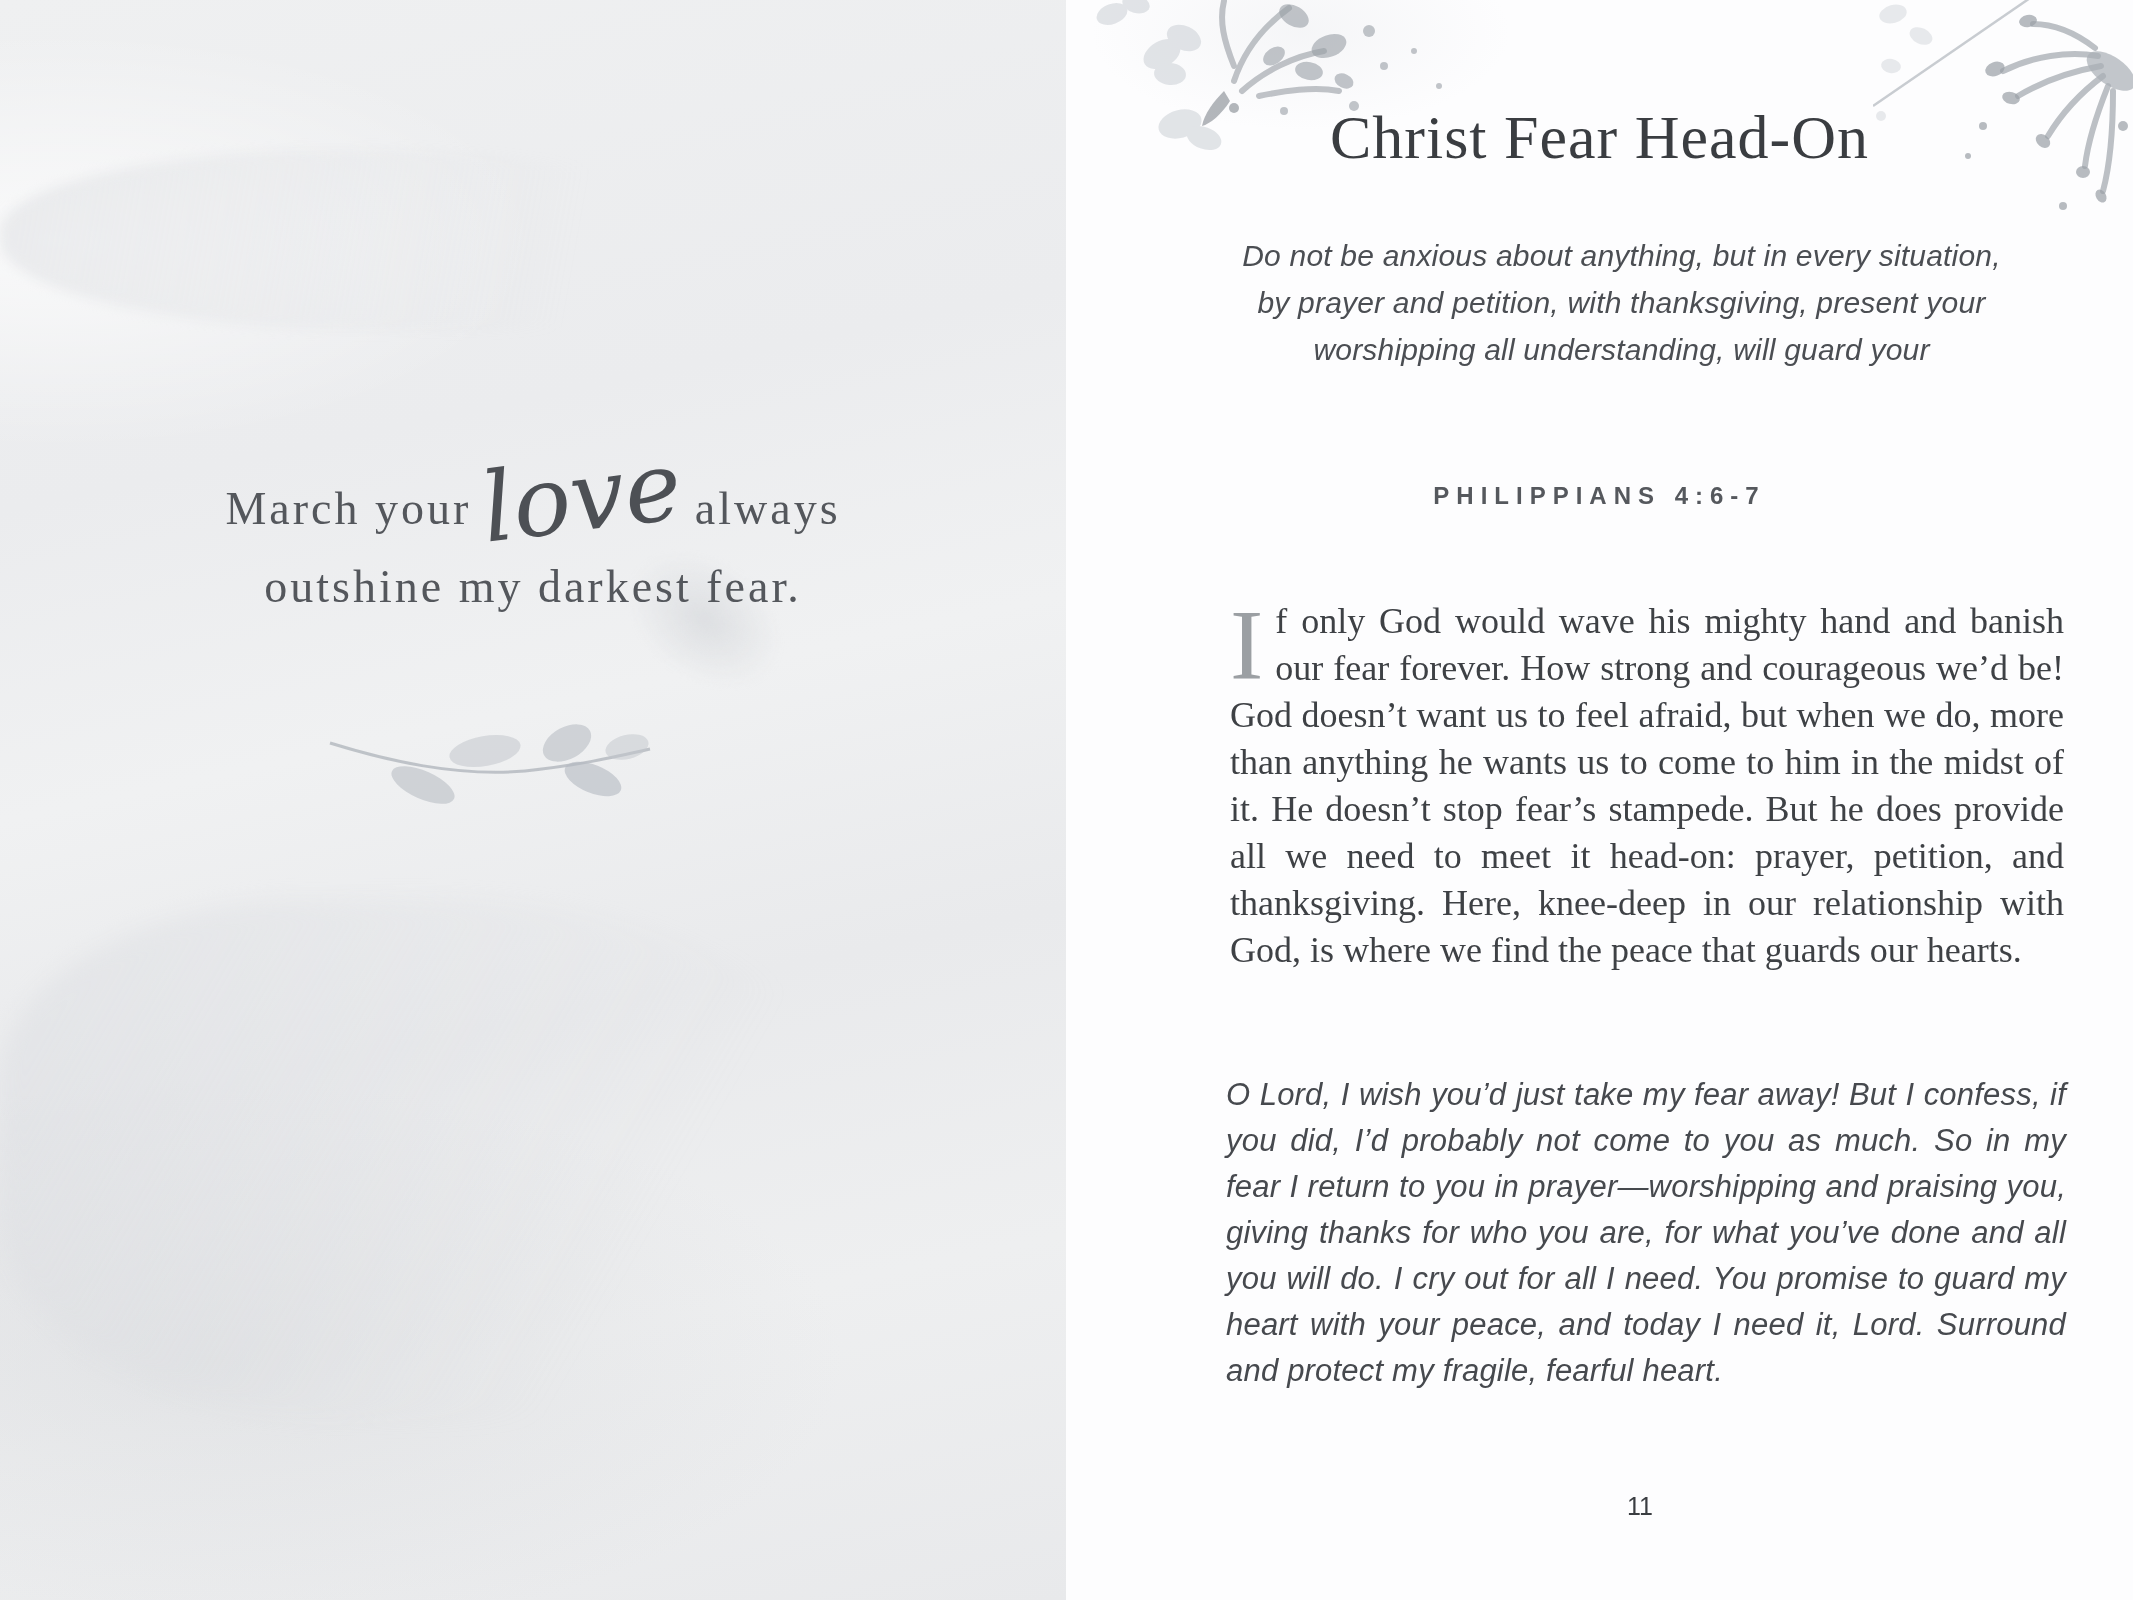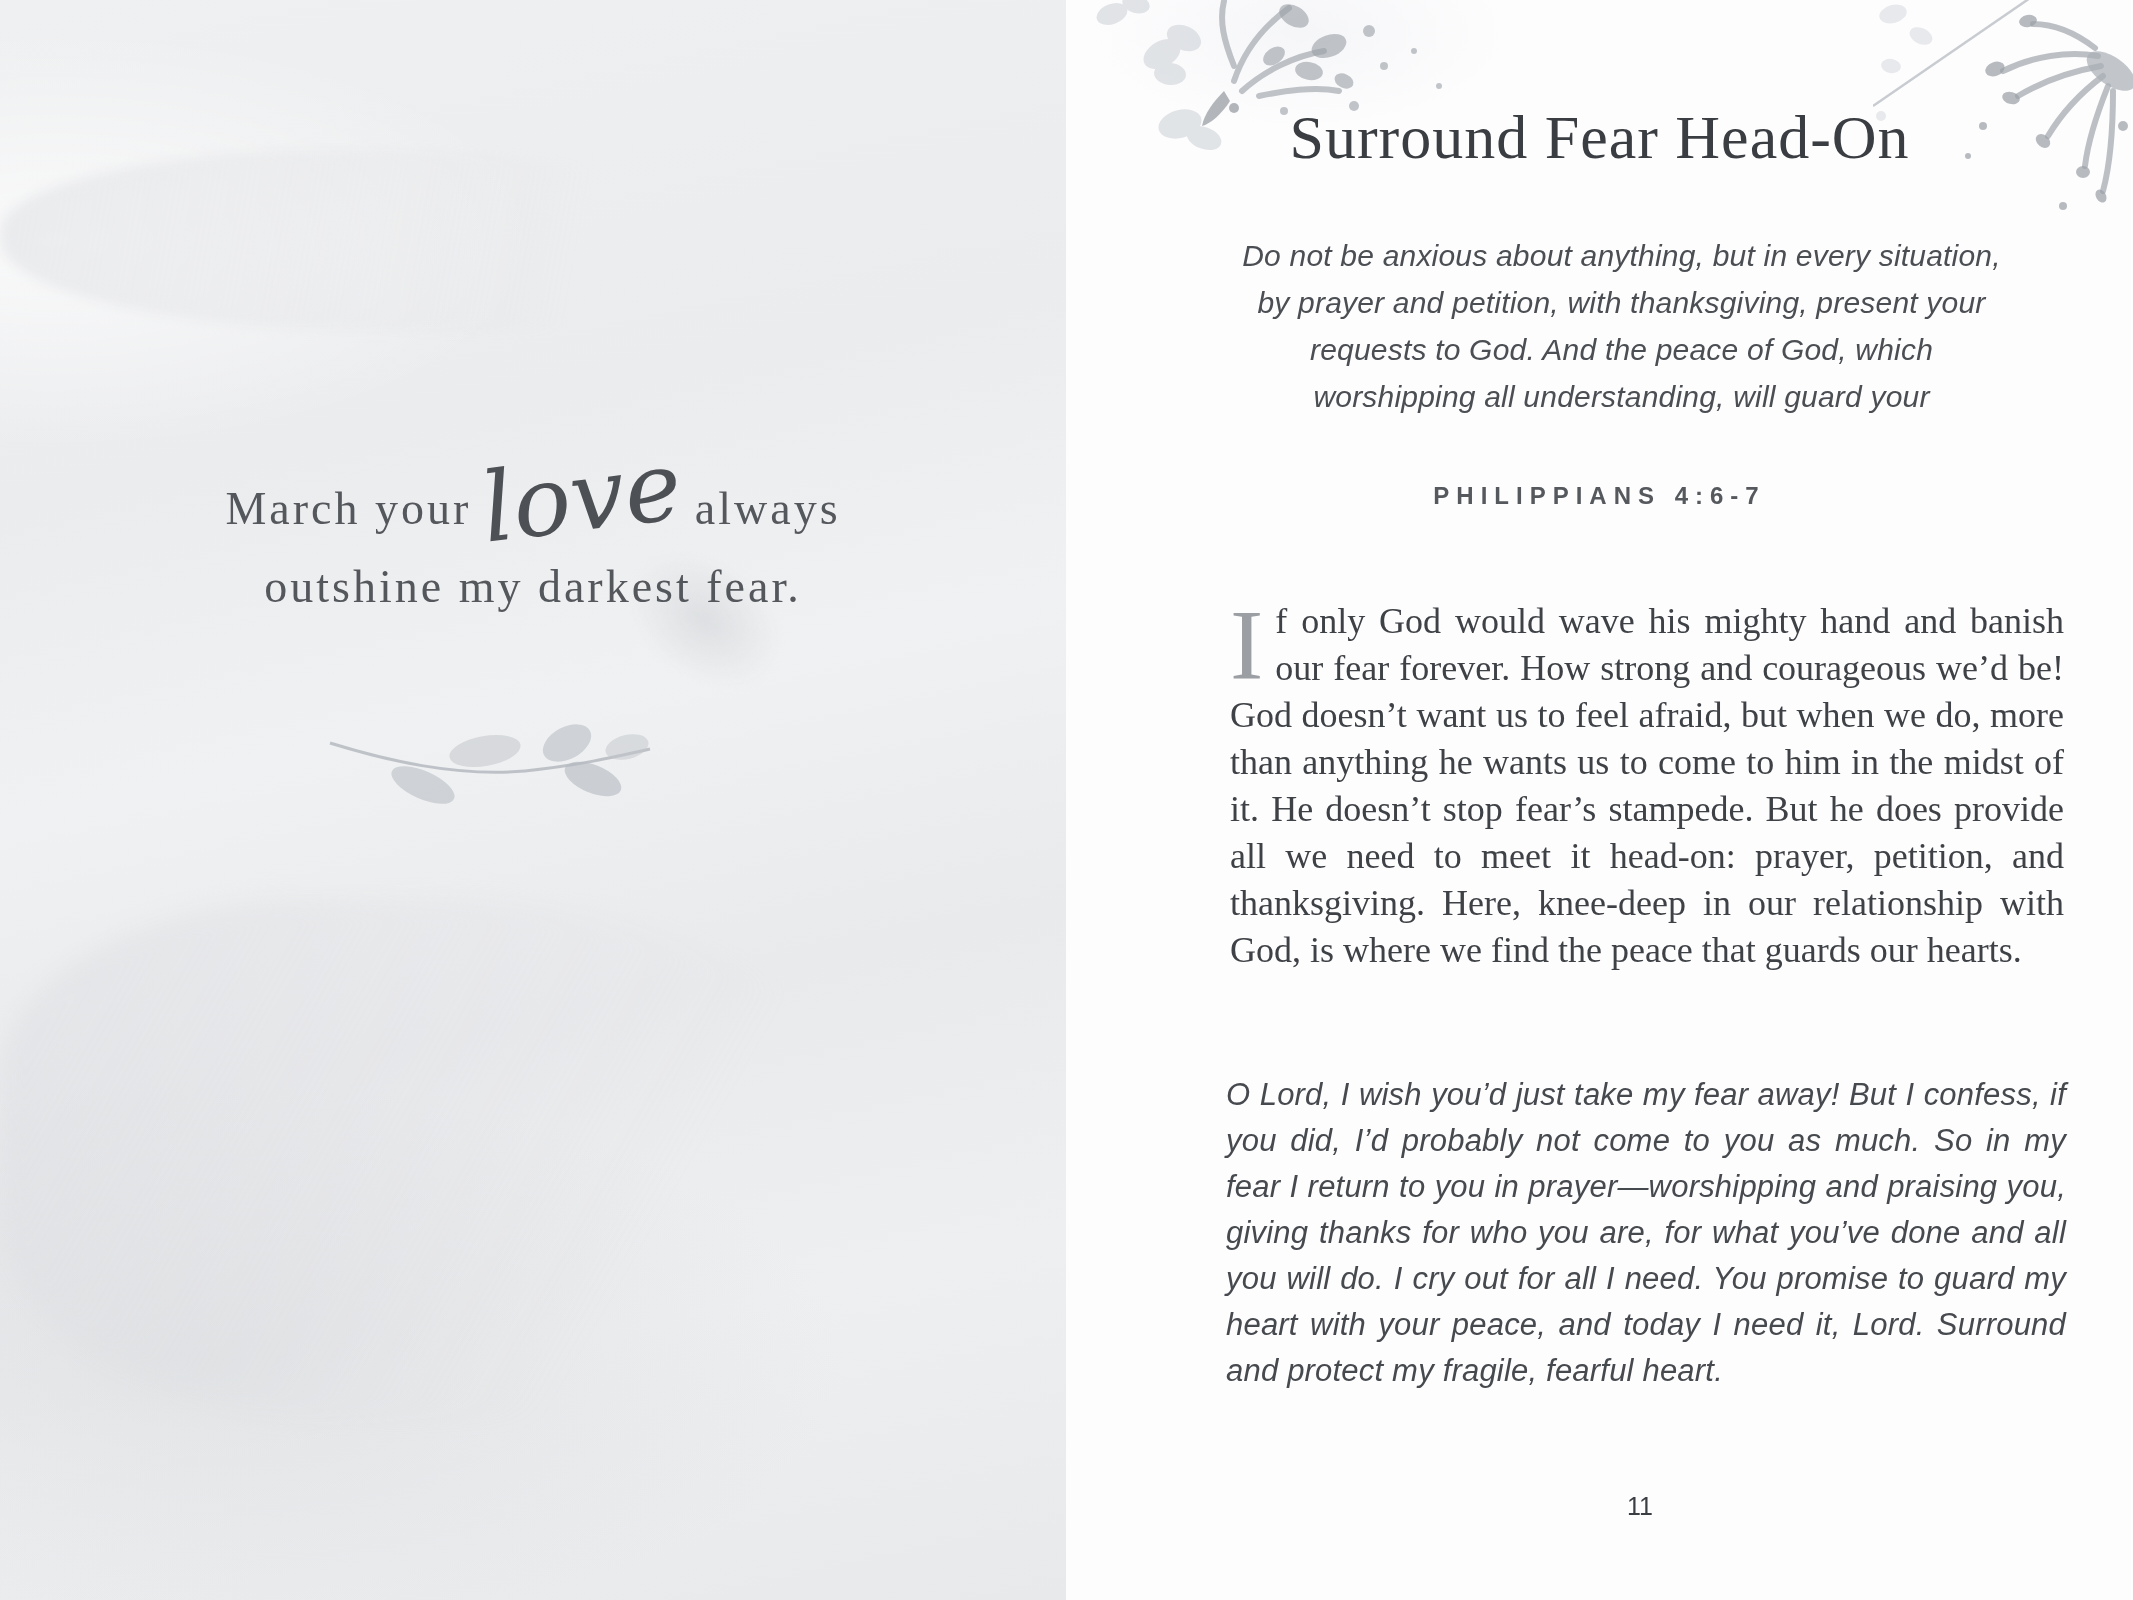--- a/index.html
+++ b/index.html
@@ -172,26 +172,25 @@
         <circle cx="110" cy="130" r="4"></circle>
         <circle cx="95" cy="160" r="3"></circle>
         <circle cx="190" cy="210" r="4"></circle>
         <circle cx="250" cy="130" r="5"></circle>
       </g>
       <g fill="#aab0b6" opacity="0.7">
         <ellipse cx="238" cy="75" rx="28" ry="14" transform="rotate(35 238 75)"></ellipse>
       </g>
     </svg>
 
-    <div class="chapter-title">Surround Fear Head-On</div>
+    <div class="chapter-title">Christ Fear Head-On</div>
 
     <div class="verse">
       <div class="vline">Do not be anxious about anything, but in every situation,</div>
       <div class="vline">by prayer and petition, with thanksgiving, present your</div>
-      <div class="vline">requests to God. And the peace of God, which</div>
       <div class="vline">worshipping all understanding, will guard your</div>
     </div>
 
     <div class="verse-ref">PHILIPPIANS 4:6-7</div>
 
     <div class="body-text"><span class="dropcap">I</span><span>f only God would wave his mighty hand and banish our fear forever. How strong and courageous we’d be! God doesn’t want us to feel afraid, but when we do, more than anything he wants us to come to him in the midst of it. He doesn’t stop fear’s stampede. But he does provide all we need to meet it head-on: prayer, petition, and thanksgiving. Here, knee-deep in our relationship with God, is where we find the peace that guards our hearts.</span></div>
 
     <div class="prayer">O Lord, I wish you’d just take my fear away! But I confess, if you did, I’d probably not come to you as much. So in my fear I return to you in prayer—worshipping and praising you, giving thanks for who you are, for what you’ve done and all you will do. I cry out for all I need. You promise to guard my heart with your peace, and today I need it, Lord. Surround and protect my fragile, fearful heart.</div>
 
     <div class="page-num">11</div>

